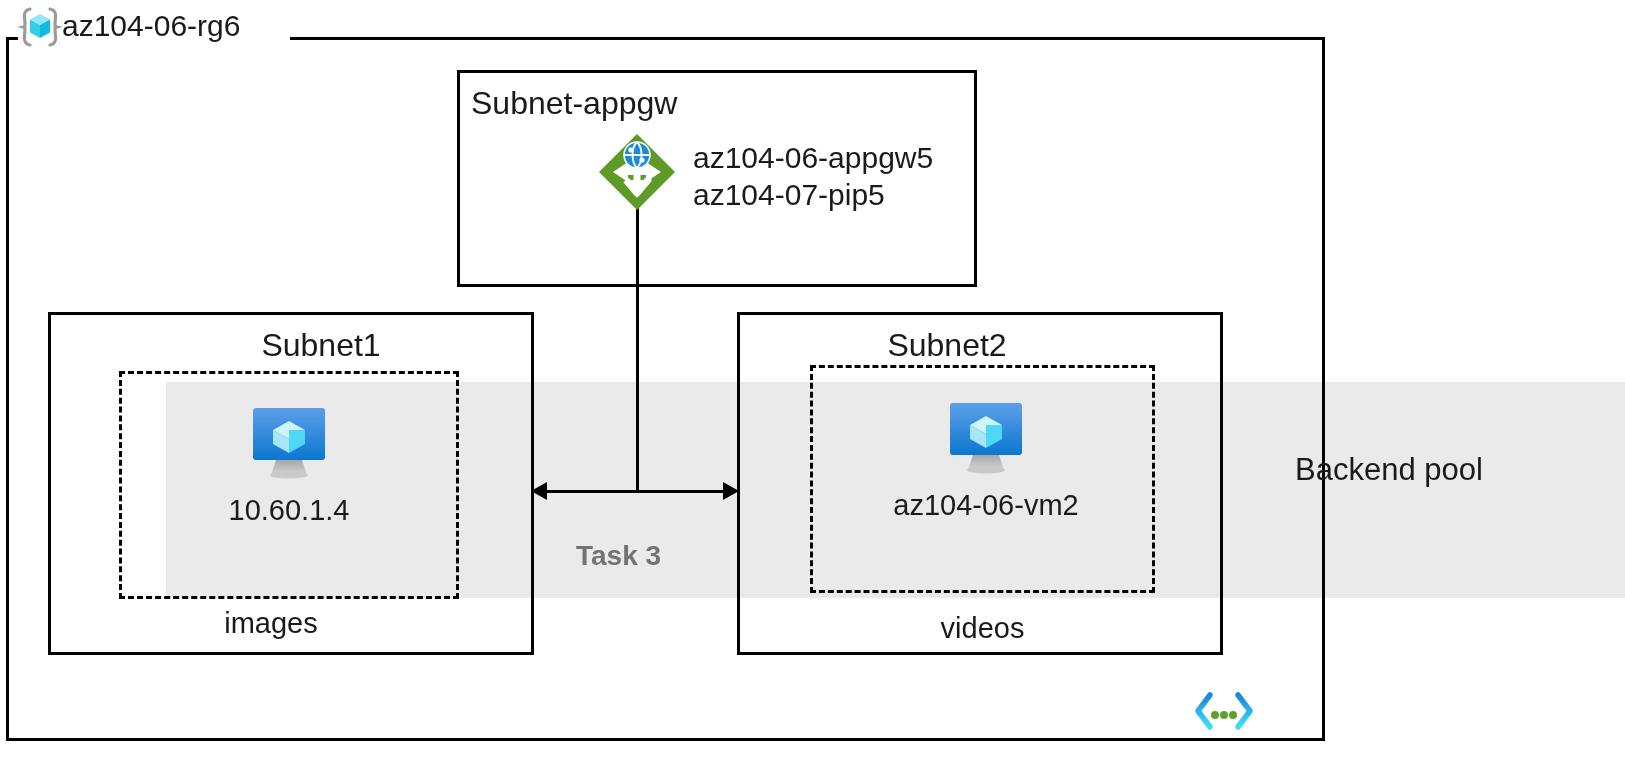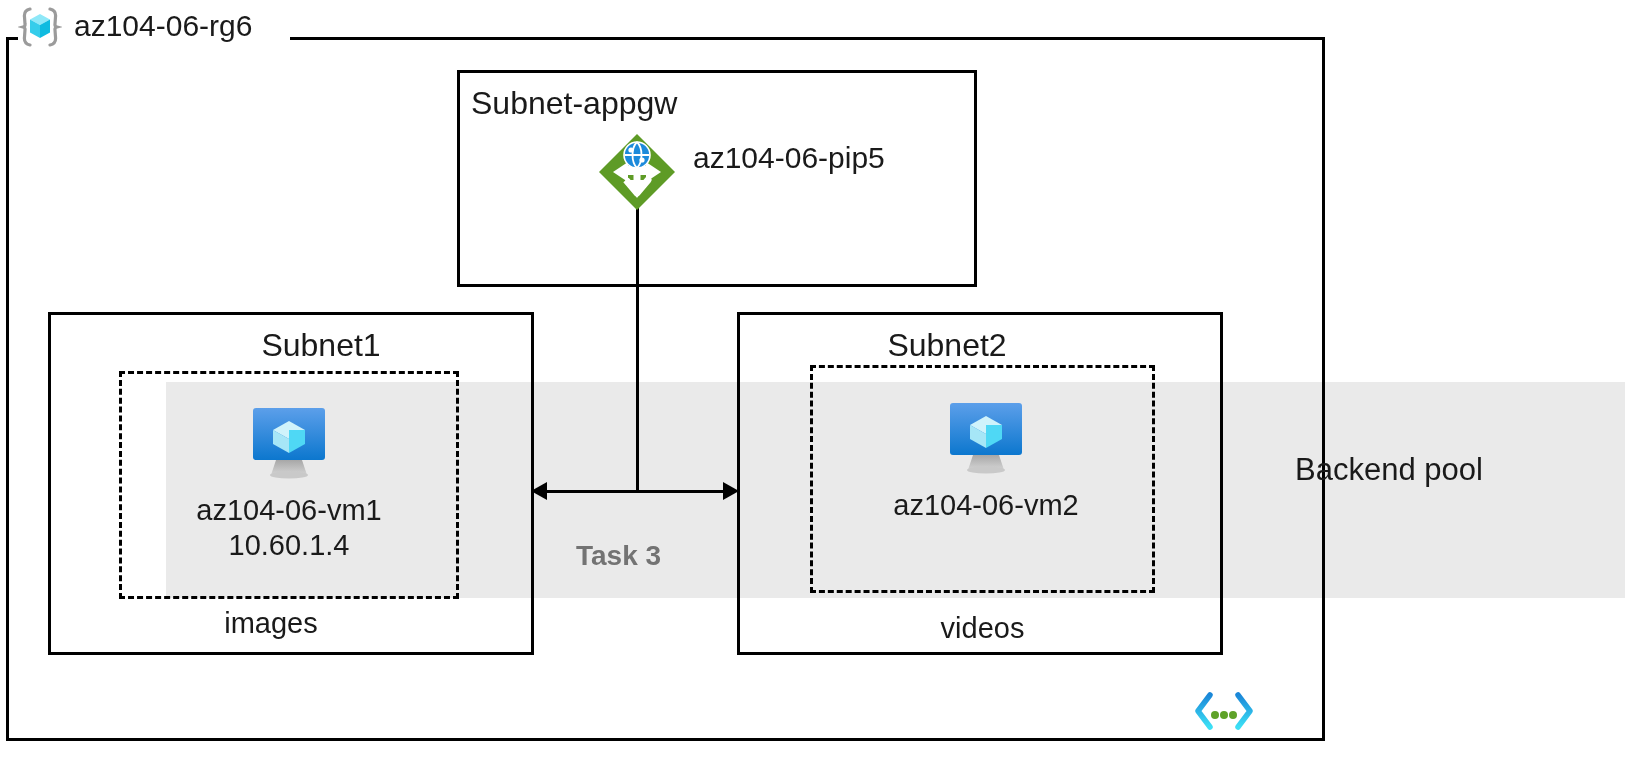--- a/index.html
+++ b/index.html
@@ -50,21 +50,20 @@
   .rg-left       { left: 6px;   top: 37px;  width: 3px;    height: 704px; }
   .rg-right      { left: 1322px;top: 37px;  width: 3px;    height: 704px; }
   .rg-bottom     { left: 6px;   top: 738px; width: 1319px; height: 3px; }
 
   .rg-header {
     position: absolute;
     left: 18px;
     top: 4px;
     display: flex;
     align-items: center;
-    gap: 12px;
     z-index: 7;
     background: #ffffff;
     padding-right: 10px;
   }
   .rg-title {
     font-size: 30px;
     color: #1a1a1a;
     white-space: nowrap;
   }
 
@@ -243,21 +242,22 @@
         <rect x="30" y="36" width="24" height="9" fill="#ffffff"></rect>
 
         <circle cx="42" cy="25" r="13" fill="#1C8ADB"></circle>
         <circle cx="42" cy="25" r="13" fill="none" stroke="#ffffff" stroke-width="1.6"></circle>
         <path d="M29.5 25 H54.5 M42 12 C36 18 36 32 42 38 M42 12 C48 18 48 32 42 38" fill="none" stroke="#ffffff" stroke-width="1.8"></path>
         <circle cx="36" cy="20" r="2.6" fill="#ffffff"></circle>
         <circle cx="47" cy="30" r="2.6" fill="#ffffff"></circle>
       </svg>
     </span>
     <span class="appgw-names">
-      <div class="appgw-name">az104-06-pip5</div>
+      <div class="appgw-name">az104-06-appgw5</div>
+      <div class="appgw-name">az104-07-pip5</div>
     </span>
   </div>
 
   <div class="conn conn-vert"></div>
   <div class="conn conn-horiz"></div>
   <div class="arrowhead arrow-left"></div>
   <div class="arrowhead arrow-right"></div>
   <div class="task-label">Task 3</div>
 
   <div class="subnet subnet-1"></div>
@@ -277,21 +277,20 @@
           </linearGradient>
         </defs>
         <path d="M34 52 H58 L64 70 H28 Z" fill="url(#vmStand1)"></path>
         <ellipse cx="46" cy="70" rx="19" ry="3.6" fill="#C9C9C9"></ellipse>
         <rect x="10" y="3" width="72" height="52" rx="3" fill="url(#vmScreen1)"></rect>
         <polygon points="46,16 62,25 46,34 30,25" fill="#CFF3FB"></polygon>
         <polygon points="30,25 46,34 46,48 30,39" fill="#A6E6F7"></polygon>
         <polygon points="46,25 62,25 62,39 46,48" fill="#4FD8F5"></polygon>
       </svg>
     </div>
-    <div class="vm-name">az104-06-vm1</div>
     <div class="vm-ip">10.60.1.4</div>
   </div>
   <div class="folder-label f-1">images</div>
 
   <div class="subnet subnet-2"></div>
   <div class="subnet-title t-sub2">Subnet2</div>
   <div class="dashed-box dashed-2"></div>
   <div class="vm-block vm-2">
     <div class="vm-icon-wrap">
       <svg class="icon-svg" style="margin:0 auto;" width="92" height="78" viewBox="0 0 92 78">

